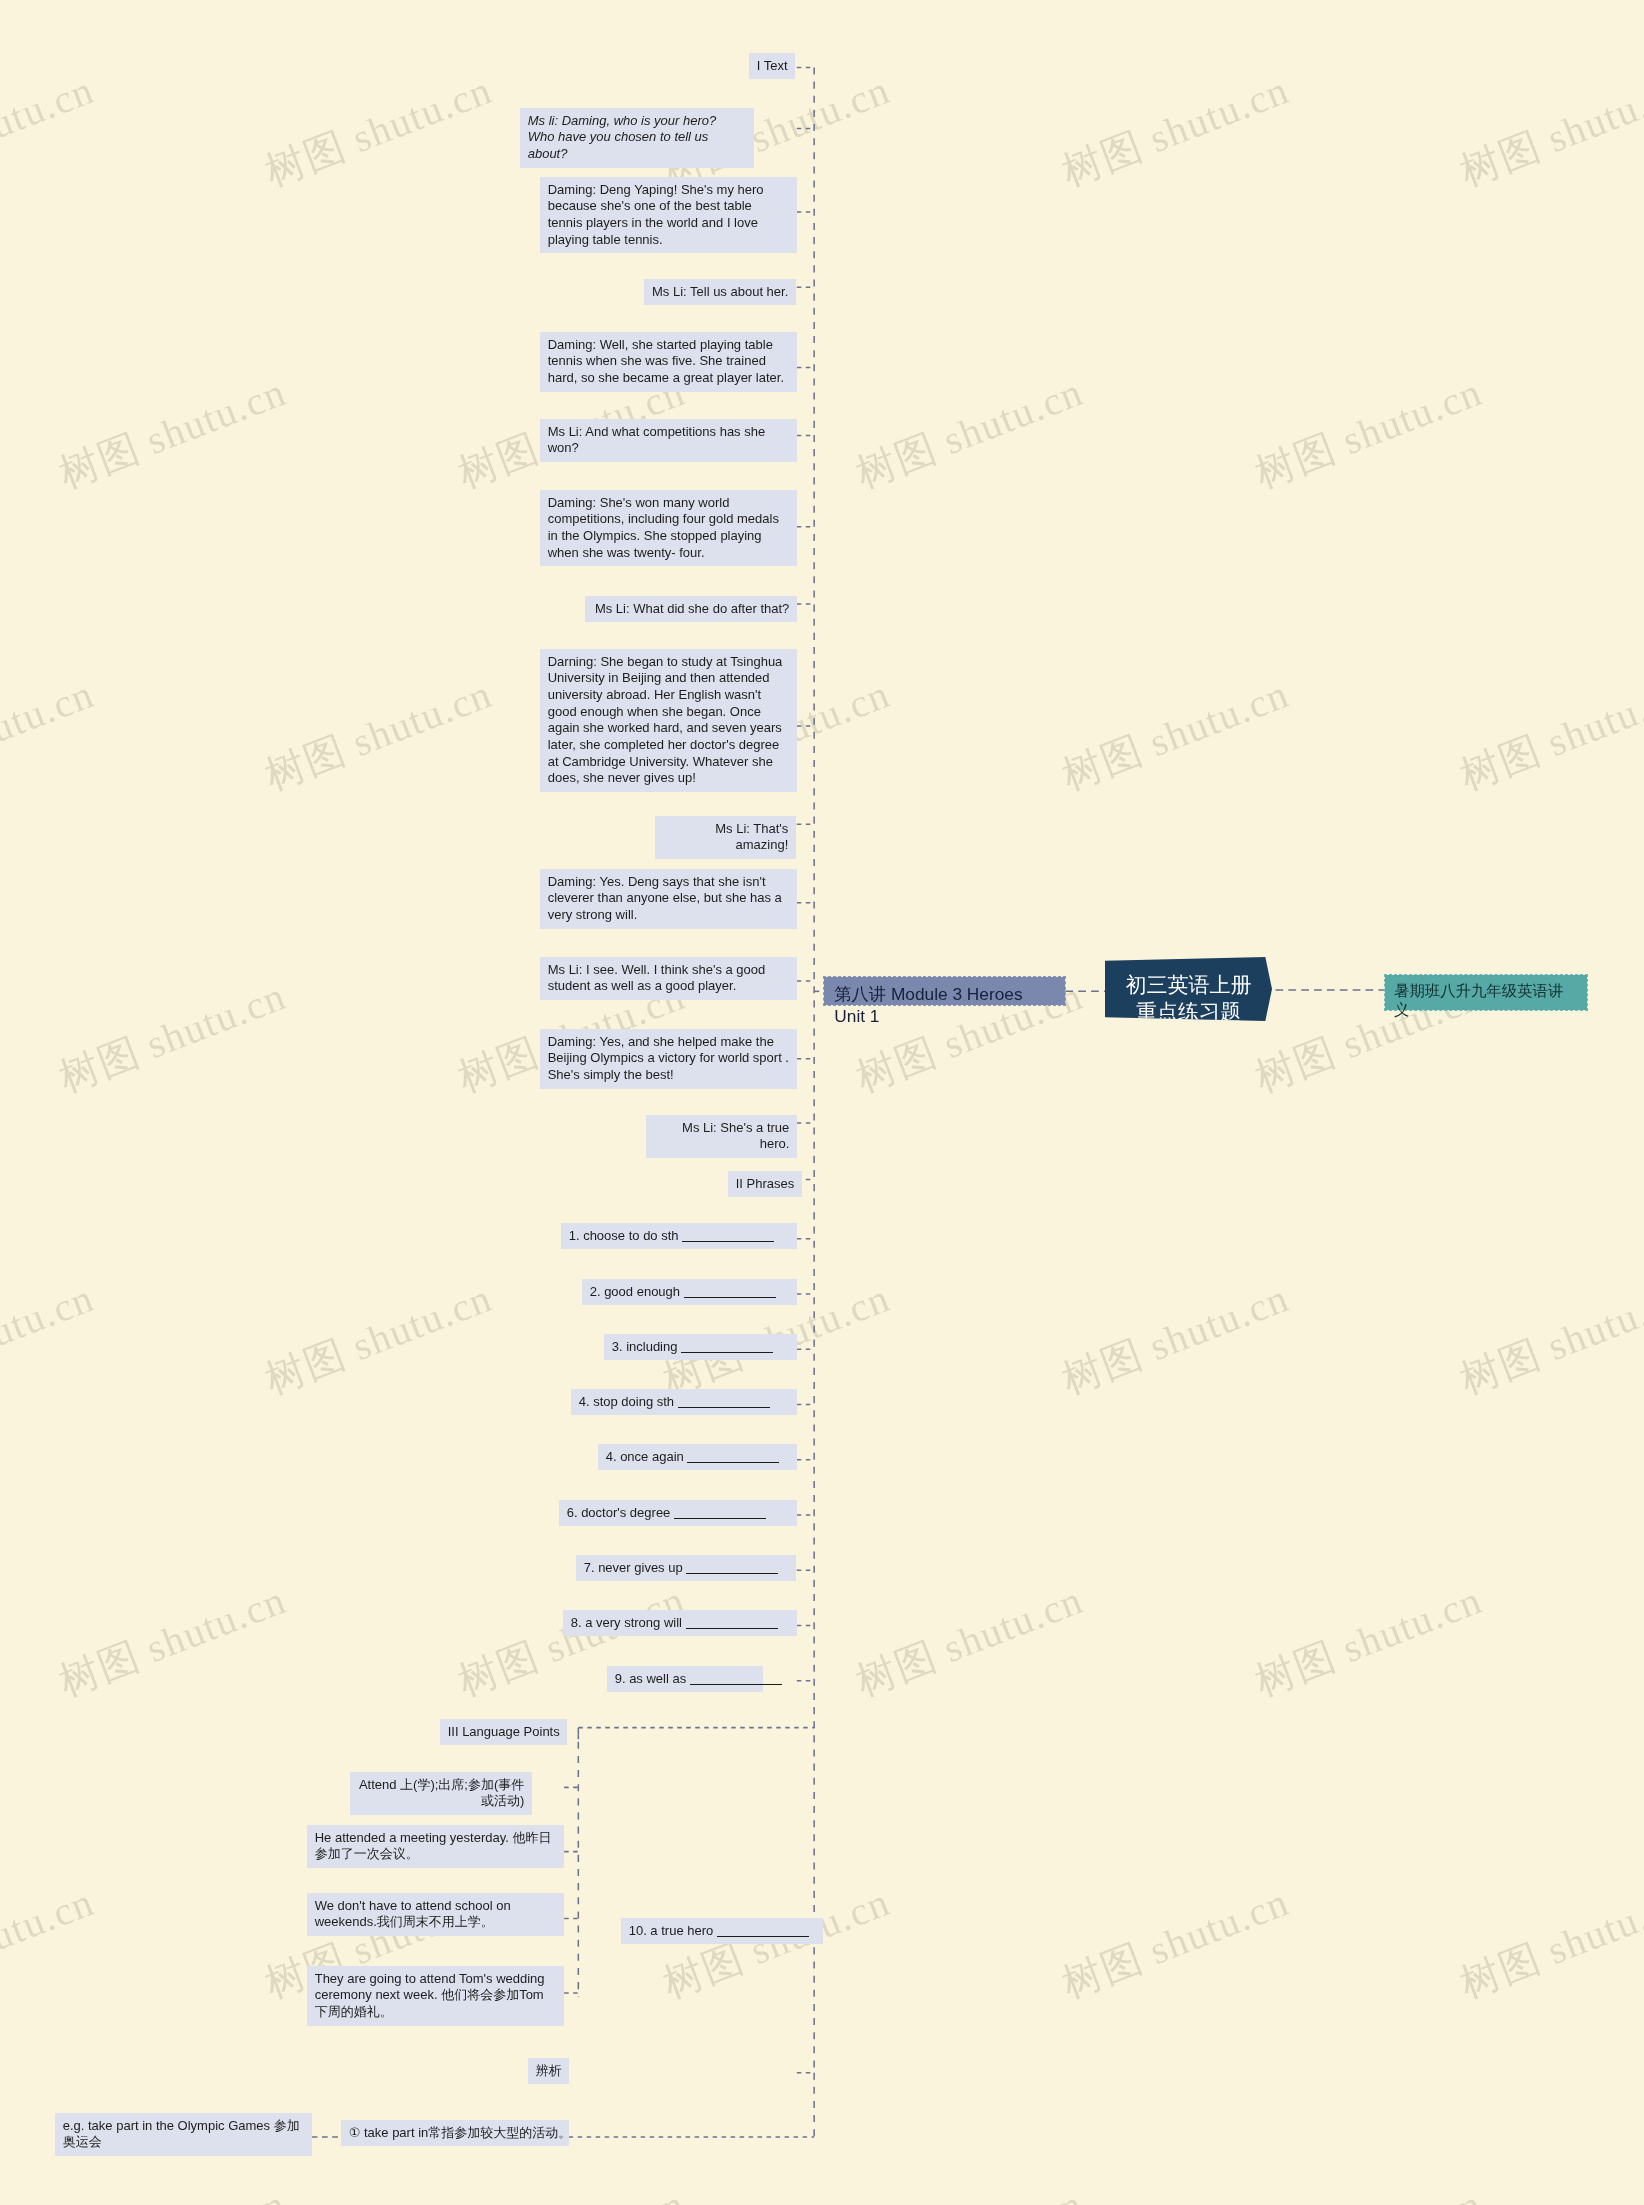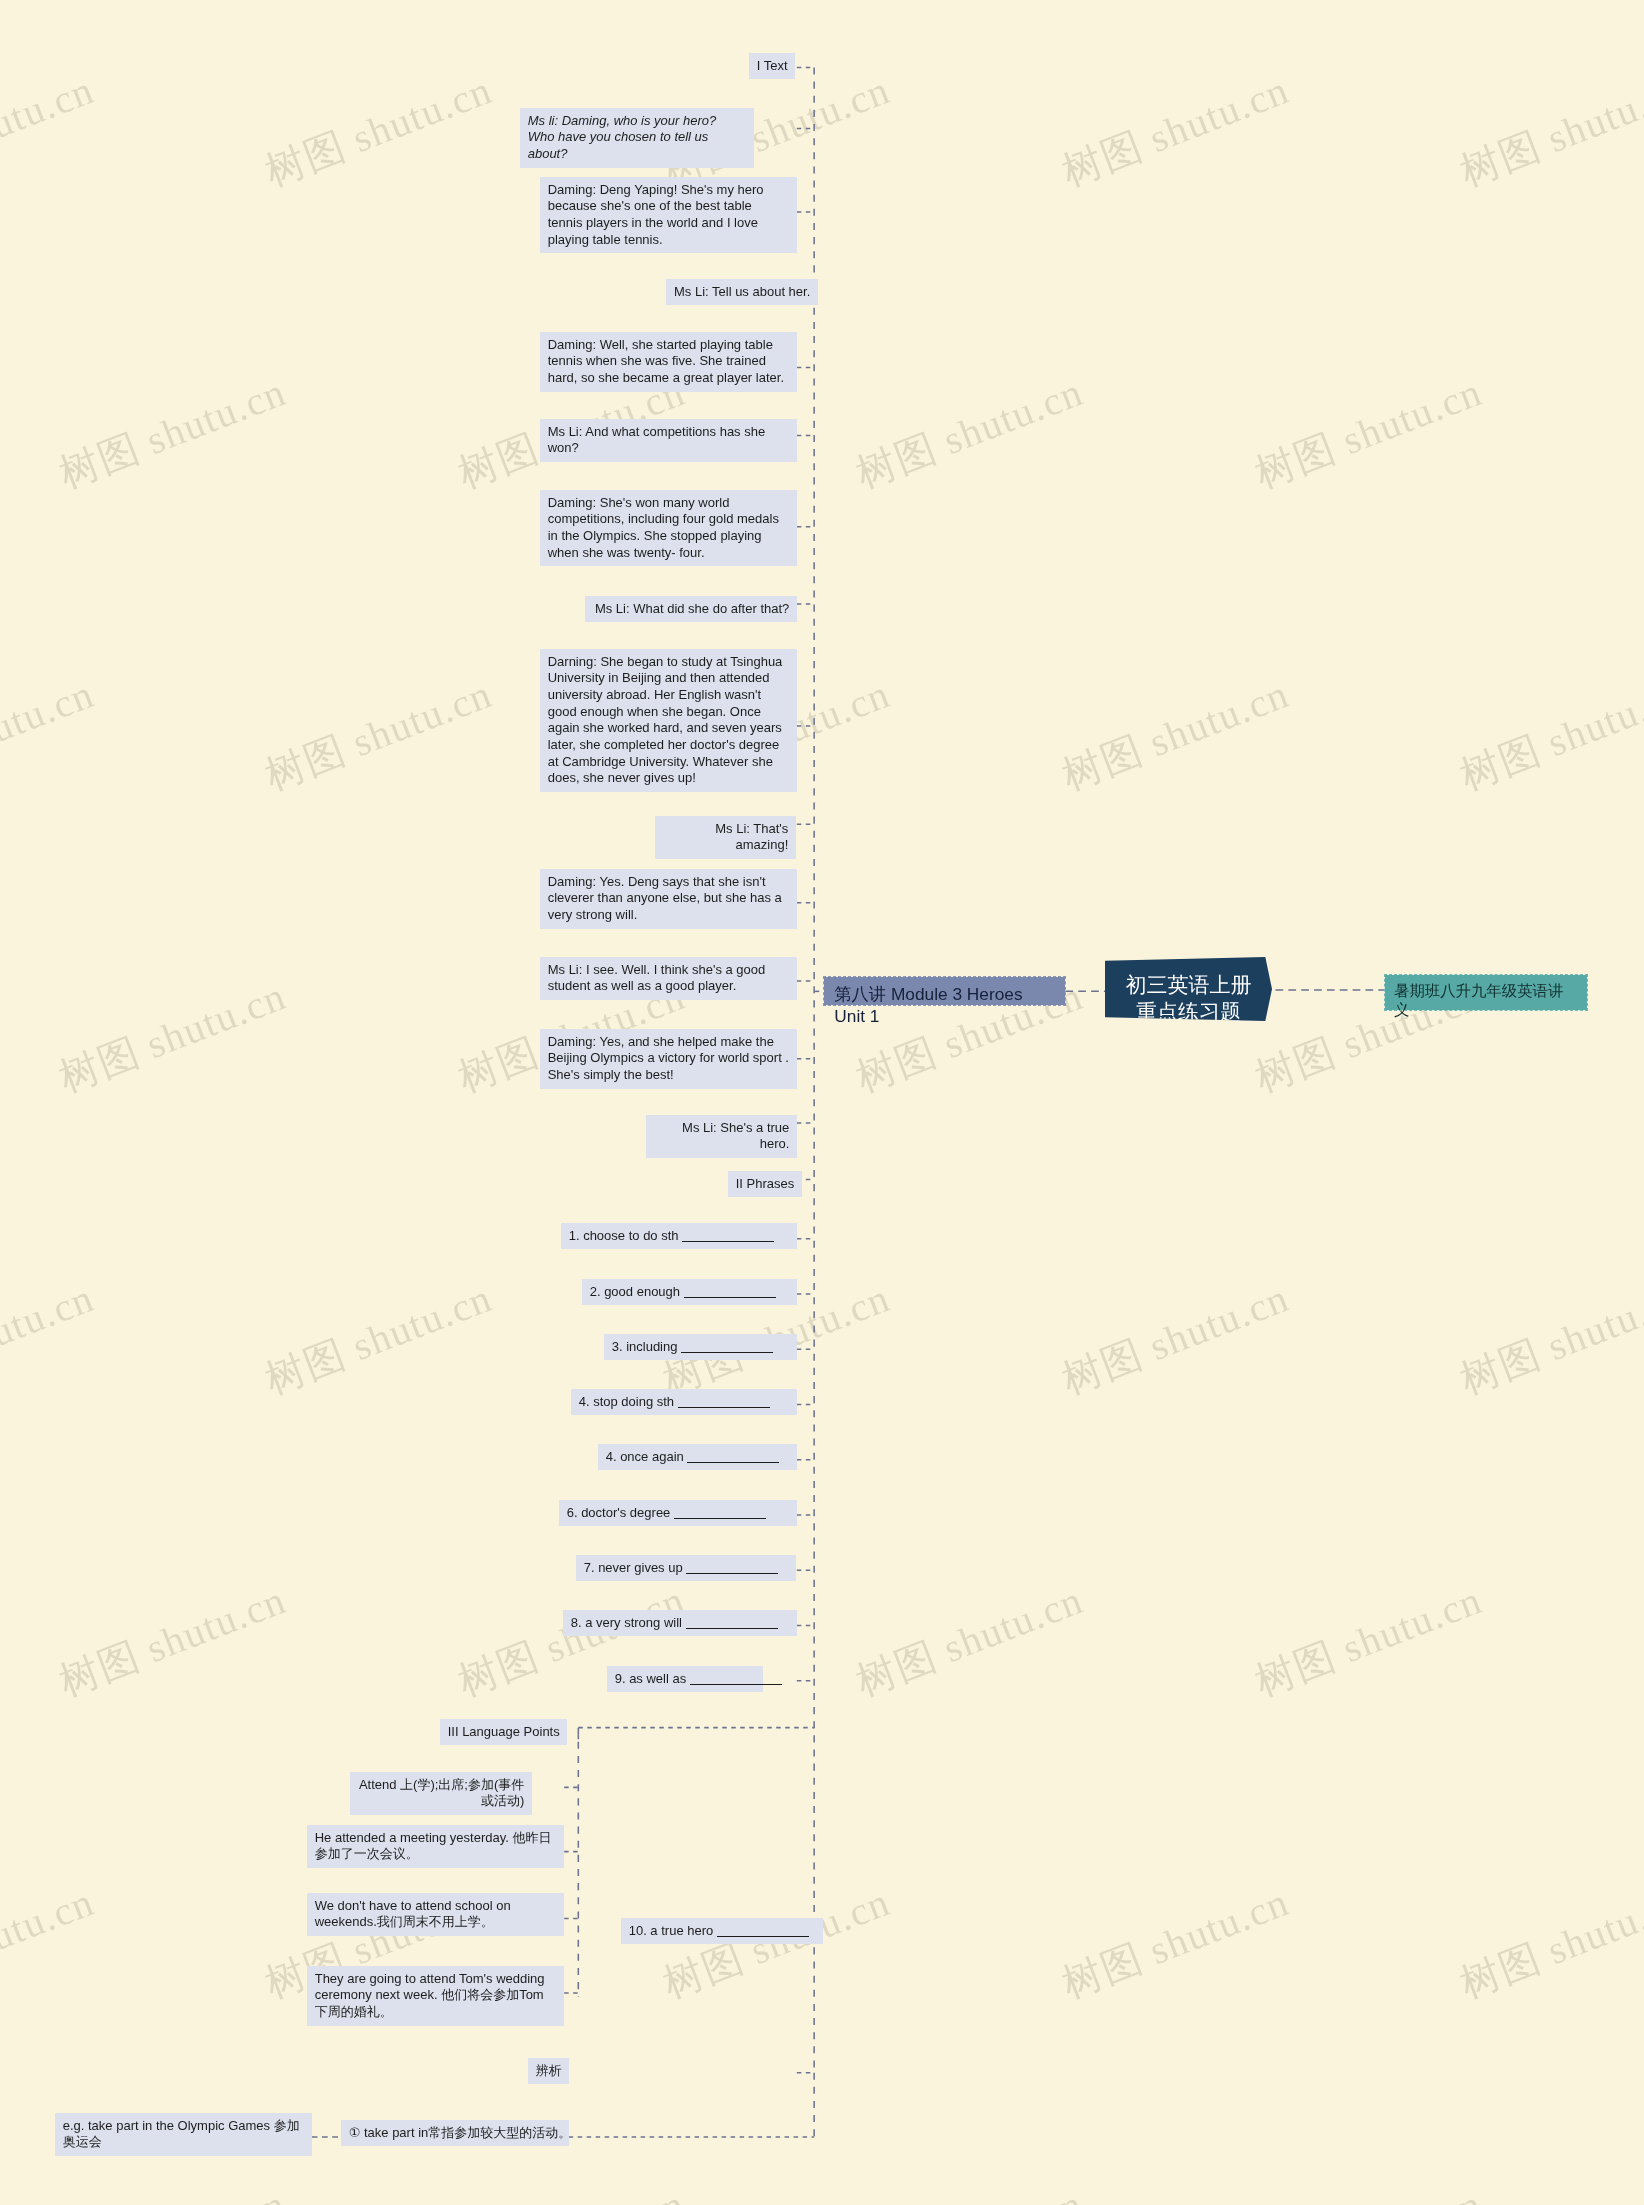--- a/index.html
+++ b/index.html
@@ -184,21 +184,21 @@
 
   <div id="topic1" style="left:824px;top:977px;width:241px;height:28px;">第八讲 Module 3 Heroes Unit 1</div>
 
   <div class="chip right-al" style="left:749px;top:53px;">I Text</div>
   <div class="chip right-al" style="left:728px;top:1171px;">II Phrases</div>
   <div class="chip right-al" style="left:440px;top:1719px;">III Language Points</div>
   <div class="chip right-al" style="left:528px;top:2058px;">辨析</div>
 
   <div class="node" style="left:520px;top:108px;width:234px;font-style:italic;">Ms li: Daming, who is your hero? Who have you chosen to tell us about?</div>
   <div class="node" style="left:540px;top:177px;width:257px;">Daming: Deng Yaping! She's my hero because she's one of the best table tennis players in the world and I love playing table tennis.</div>
-  <div class="node right-al" style="left:644px;top:279px;width:152px;margin-left:22px;">Ms Li: Tell us about her.</div>
+  <div class="node right-al" style="left:644px;top:279px;width:152px;">Ms Li: Tell us about her.</div>
   <div class="node" style="left:540px;top:332px;width:257px;">Daming: Well, she started playing table tennis when she was five. She trained hard, so she became a great player later.</div>
   <div class="node" style="left:540px;top:419px;width:257px;">Ms Li: And what competitions has she won?</div>
   <div class="node" style="left:540px;top:490px;width:257px;">Daming: She's won many world competitions, including four gold medals in the Olympics. She stopped playing when she was twenty- four.</div>
   <div class="node right-al" style="left:585px;top:596px;width:212px;">Ms Li: What did she do after that?</div>
   <div class="node" style="left:540px;top:649px;width:257px;">Darning: She began to study at Tsinghua University in Beijing and then attended university abroad. Her English wasn't good enough when she began. Once again she worked hard, and seven years later, she completed her doctor's degree at Cambridge University. Whatever she does, she never gives up!</div>
   <div class="node right-al" style="left:655px;top:816px;width:141px;">Ms Li: That's amazing!</div>
   <div class="node" style="left:540px;top:869px;width:257px;">Daming: Yes. Deng says that she isn't cleverer than anyone else, but she has a very strong will.</div>
   <div class="node" style="left:540px;top:957px;width:257px;">Ms Li: I see. Well. I think she's a good student as well as a good player.</div>
   <div class="node" style="left:540px;top:1029px;width:257px;">Daming: Yes, and she helped make the Beijing Olympics a victory for world sport . She's simply the best!</div>
   <div class="node right-al" style="left:646px;top:1115px;width:151px;">Ms Li: She's a true hero.</div>

